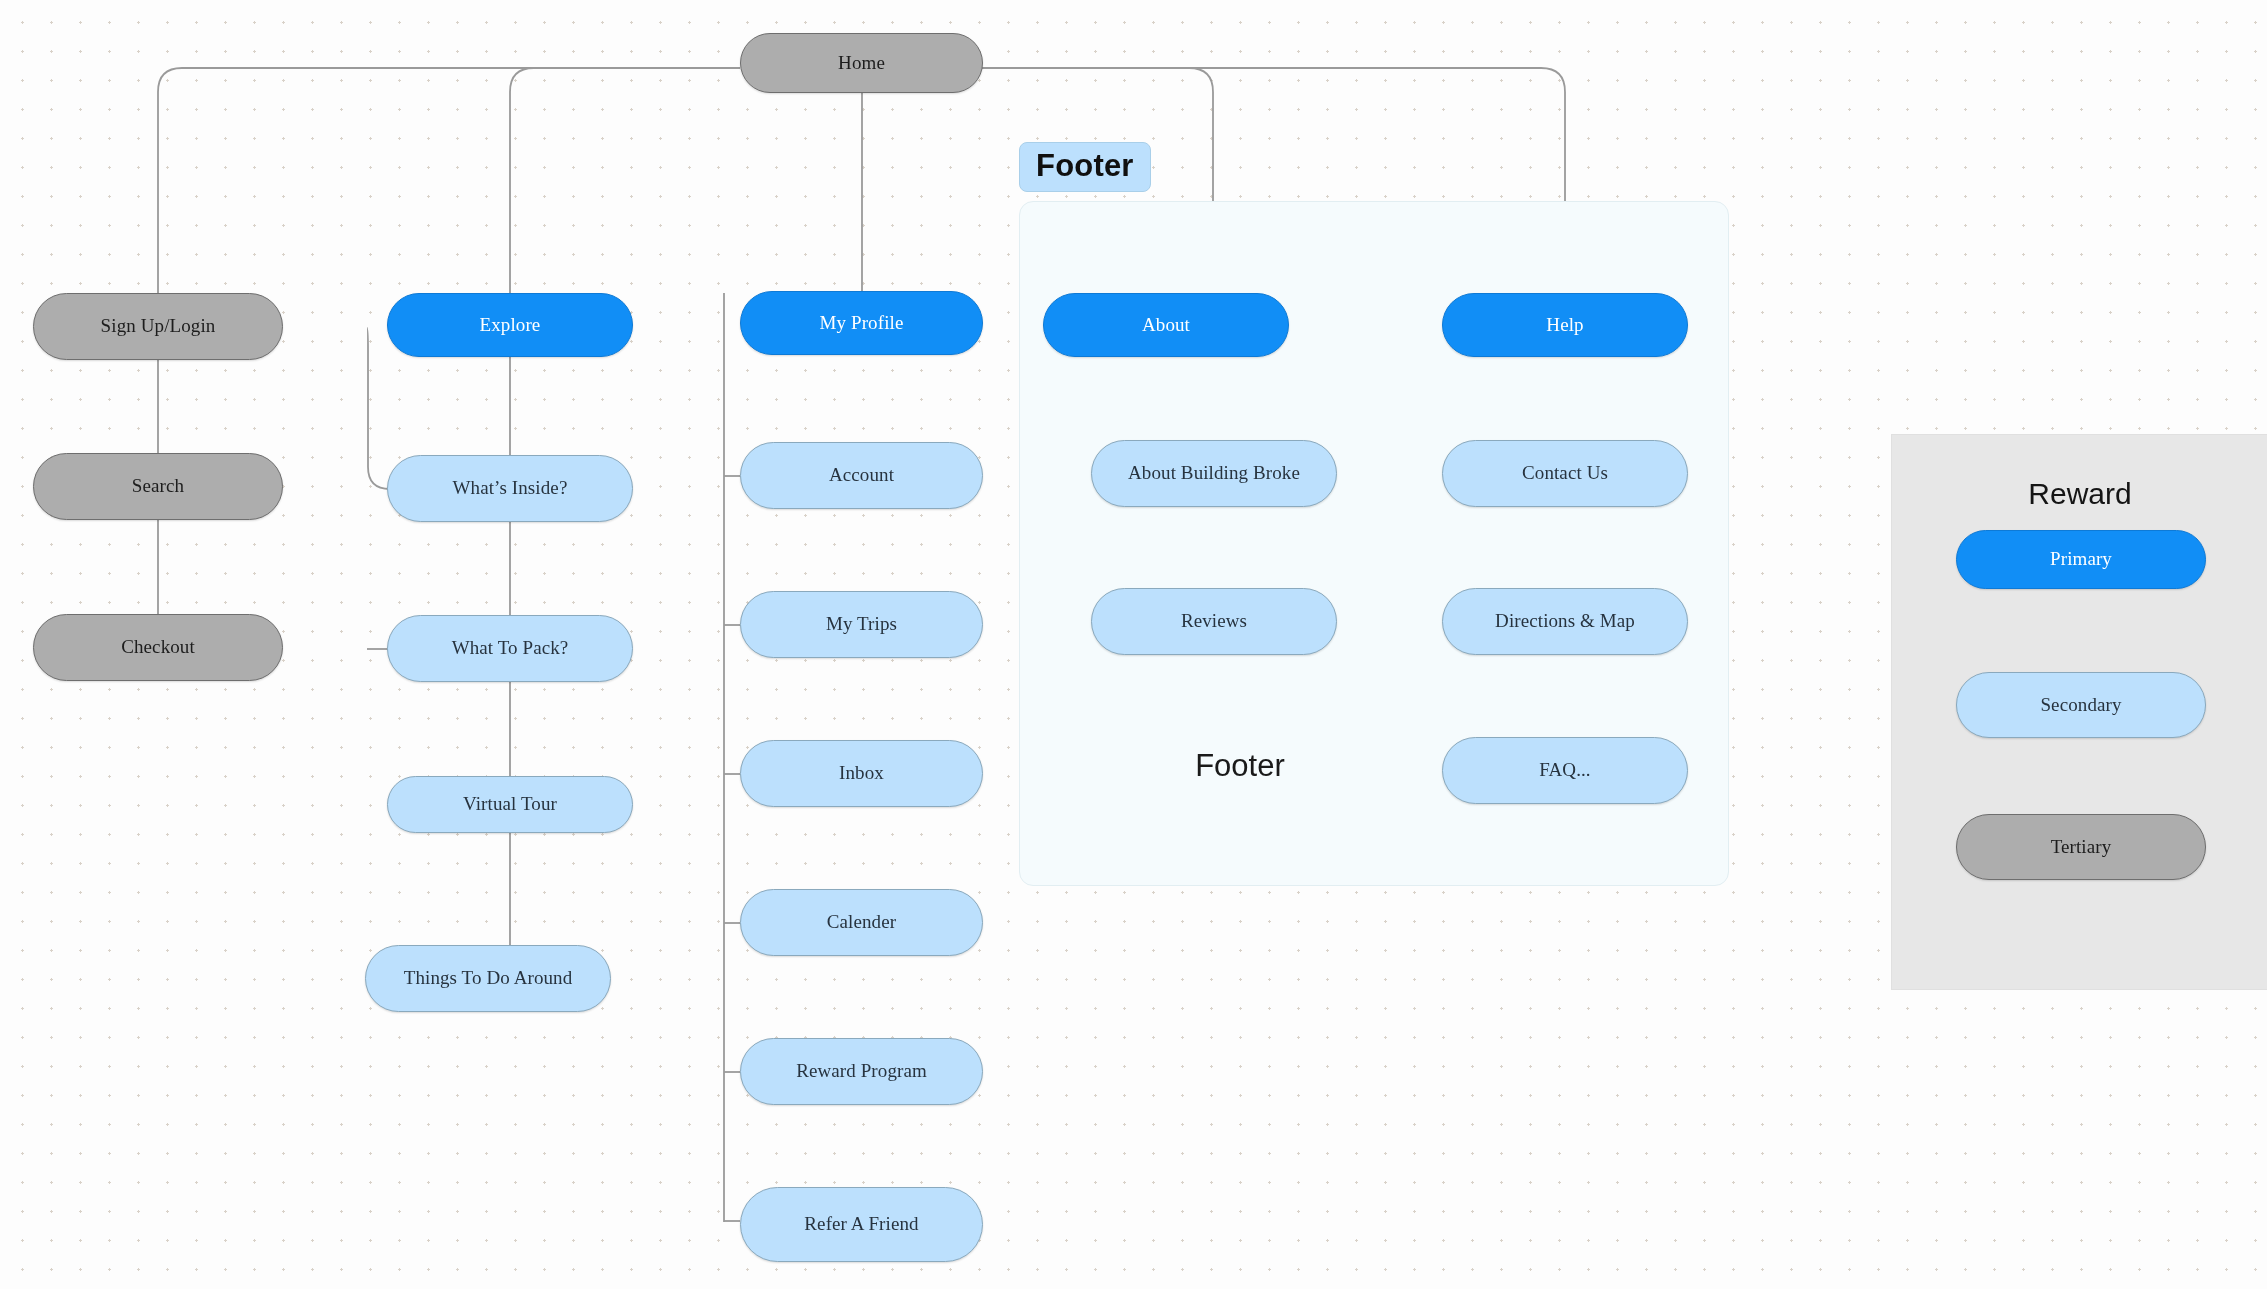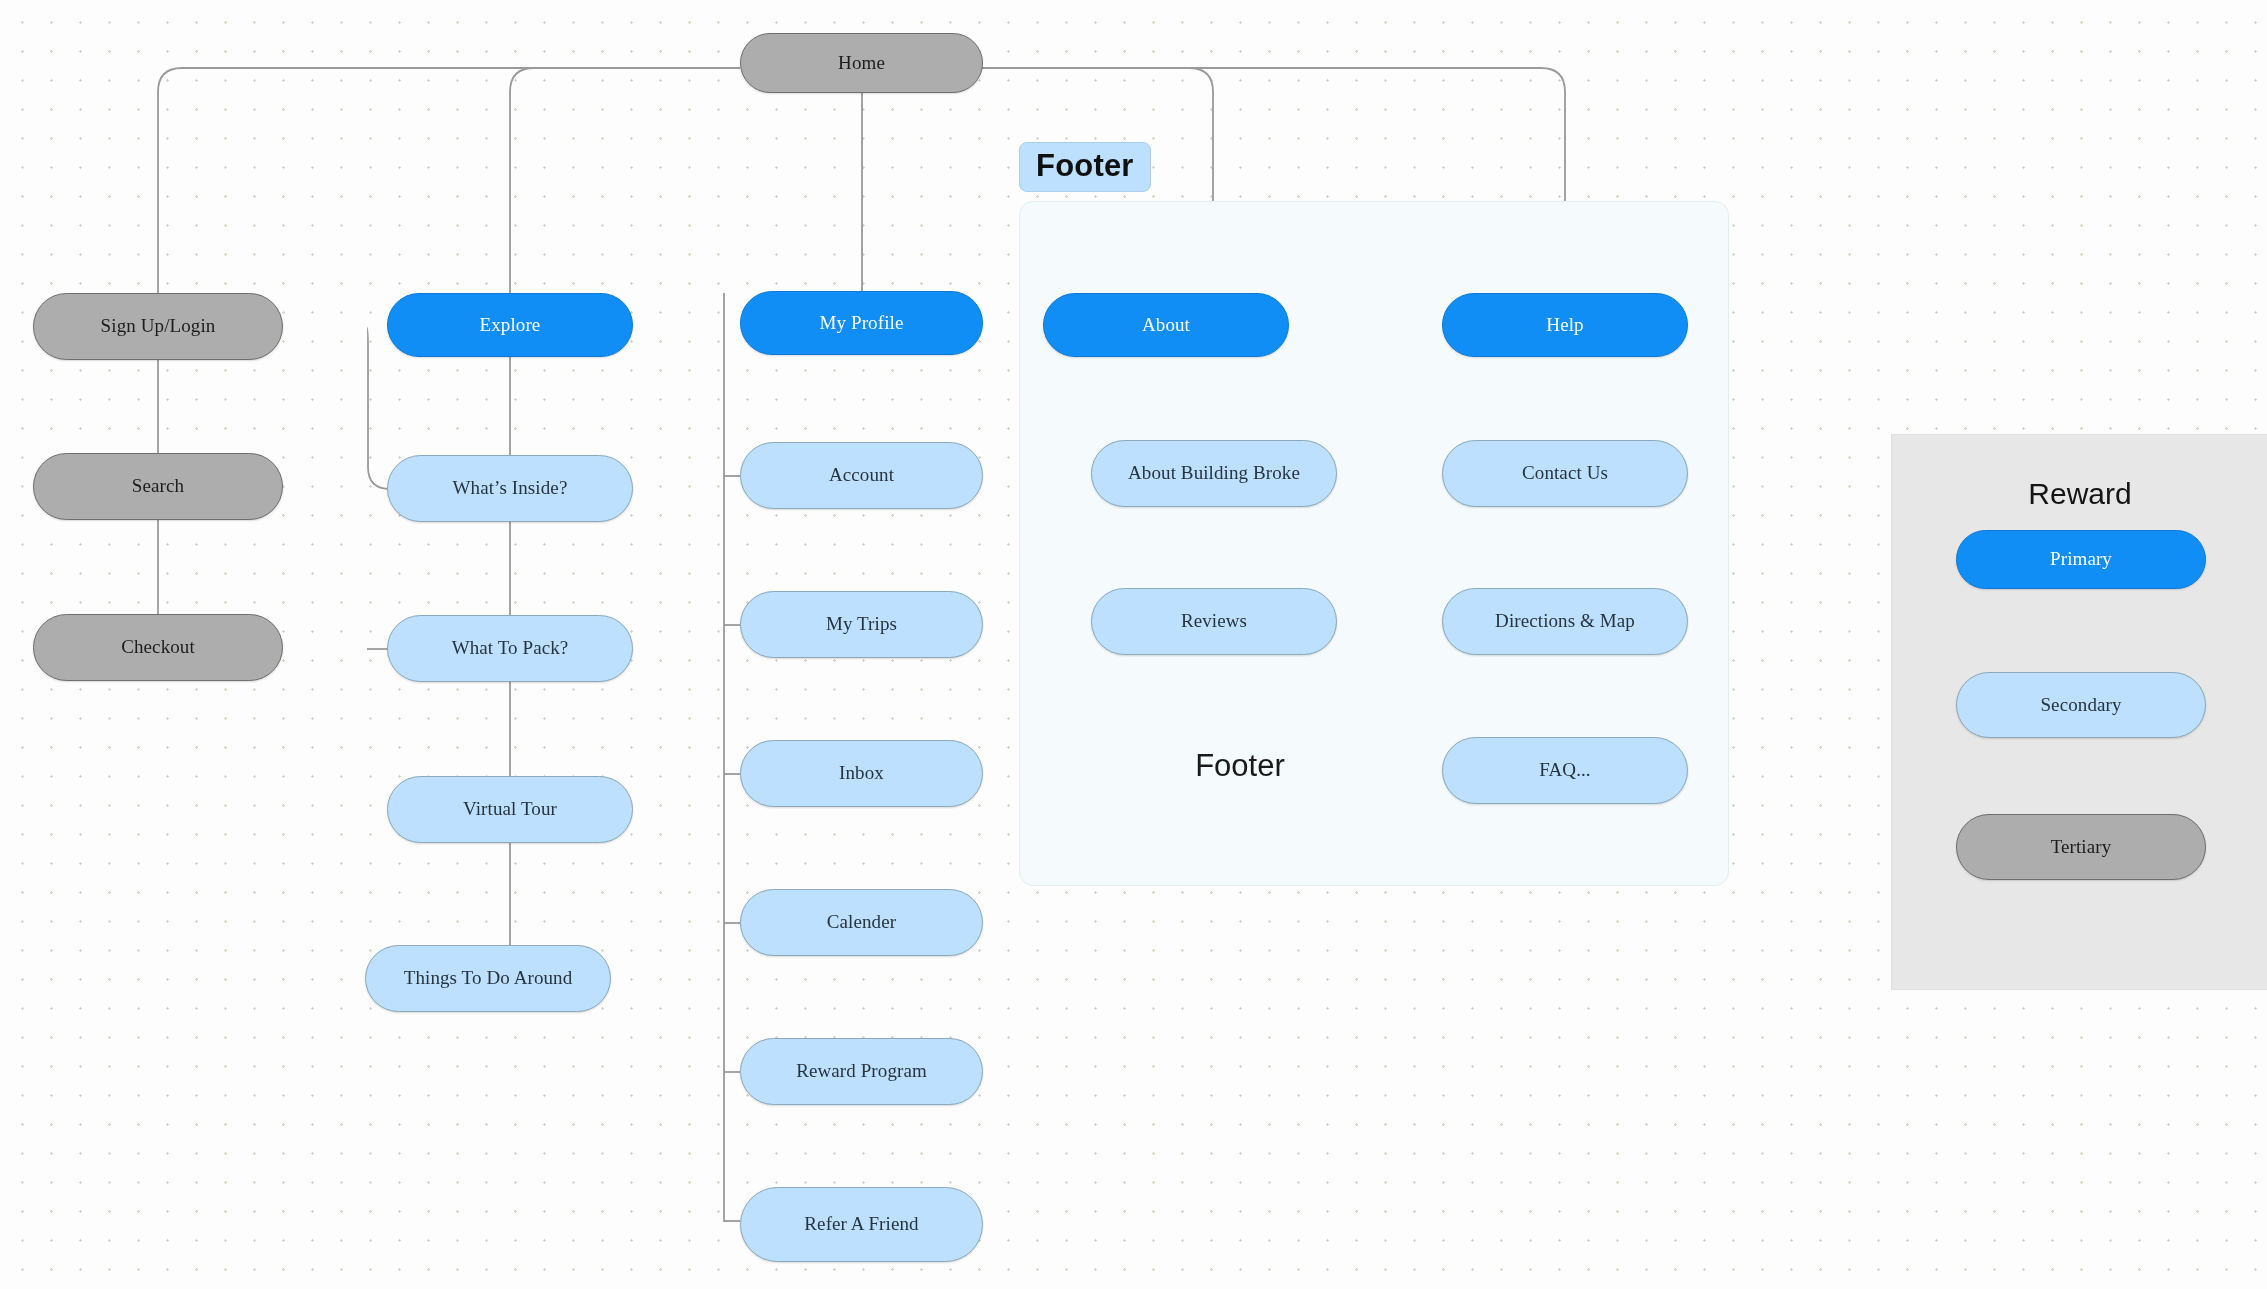--- a/index.html
+++ b/index.html
@@ -168,21 +168,21 @@
 
   <div class="node tertiary" style="left:740px; top:33px; width:243px; height:60px;">Home</div>
 
   <div class="node tertiary" style="left:33px; top:293px; width:250px; height:67px;">Sign Up/Login</div>
   <div class="node tertiary" style="left:33px; top:453px; width:250px; height:67px;">Search</div>
   <div class="node tertiary" style="left:33px; top:614px; width:250px; height:67px;">Checkout</div>
 
   <div class="node primary" style="left:387px; top:293px; width:246px; height:64px;">Explore</div>
   <div class="node secondary" style="left:387px; top:455px; width:246px; height:67px;">What’s Inside?</div>
   <div class="node secondary" style="left:387px; top:615px; width:246px; height:67px;">What To Pack?</div>
-  <div class="node secondary" style="left:387px; top:776px; width:246px; height:67px;">Virtual Tour</div>
+  <div class="node secondary" style="left:387px; top:776px; width:246px; height:57px;">Virtual Tour</div>
   <div class="node secondary" style="left:365px; top:936px; width:246px; height:67px;margin-top:9px;">Things To Do Around</div>
 
   <div class="node primary" style="left:740px; top:291px; width:243px; height:64px;">My Profile</div>
   <div class="node secondary" style="left:740px; top:442px; width:243px; height:67px;">Account</div>
   <div class="node secondary" style="left:740px; top:591px; width:243px; height:67px;">My Trips</div>
   <div class="node secondary" style="left:740px; top:740px; width:243px; height:67px;">Inbox</div>
   <div class="node secondary" style="left:740px; top:889px; width:243px; height:67px;">Calender</div>
   <div class="node secondary" style="left:740px; top:1038px; width:243px; height:67px;">Reward Program</div>
   <div class="node secondary" style="left:740px; top:1187px; width:243px; height:75px;">Refer A Friend</div>
 

